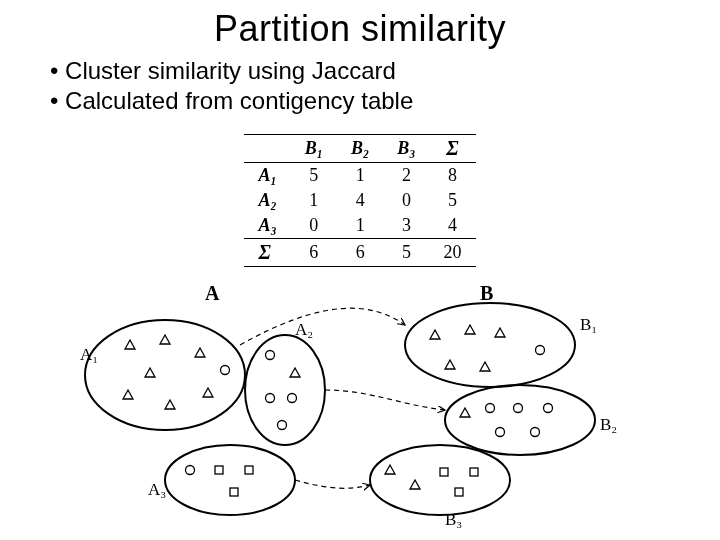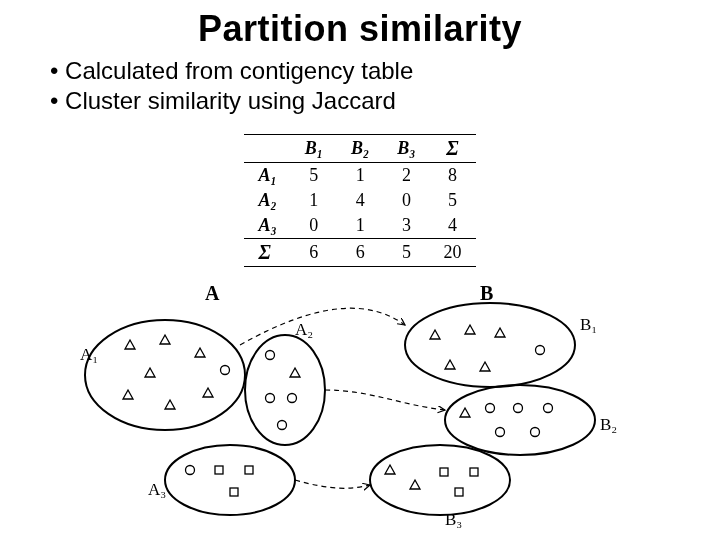--- a/index.html
+++ b/index.html
@@ -9,21 +9,21 @@
     height: 540px;
     background: #fff;
     font-family: Verdana, Geneva, sans-serif;
     color: #000;
     position: relative;
     overflow: hidden;
   }
   .title {
     text-align: center;
     font-size: 36px;
-    font-weight: bold;
+    font-weight: normal;
     margin-top: 8px;
     margin-bottom: 6px;
     letter-spacing: 0.5px;
   }
   .bullets {
     margin-left: 50px;
     font-size: 24px;
     line-height: 1.25;
   }
   .bullets div::before {
@@ -68,22 +68,22 @@
     width: 580px;
     height: 250px;
   }
 </style>
 </head>
 <body>
 
 <div class="title">Partition similarity</div>
 
 <div class="bullets">
+  <div>Cluster similarity using Jaccard</div>
   <div>Calculated from contigency table</div>
-  <div>Cluster similarity using Jaccard</div>
 </div>
 
 <table class="ctable">
   <tbody>
       <tr class="hdrrow">
     <td></td>
     <th>B₁</th>
     <th>B₂</th>
     <th>B₃</th>
     <th class="sigma">Σ</th>

